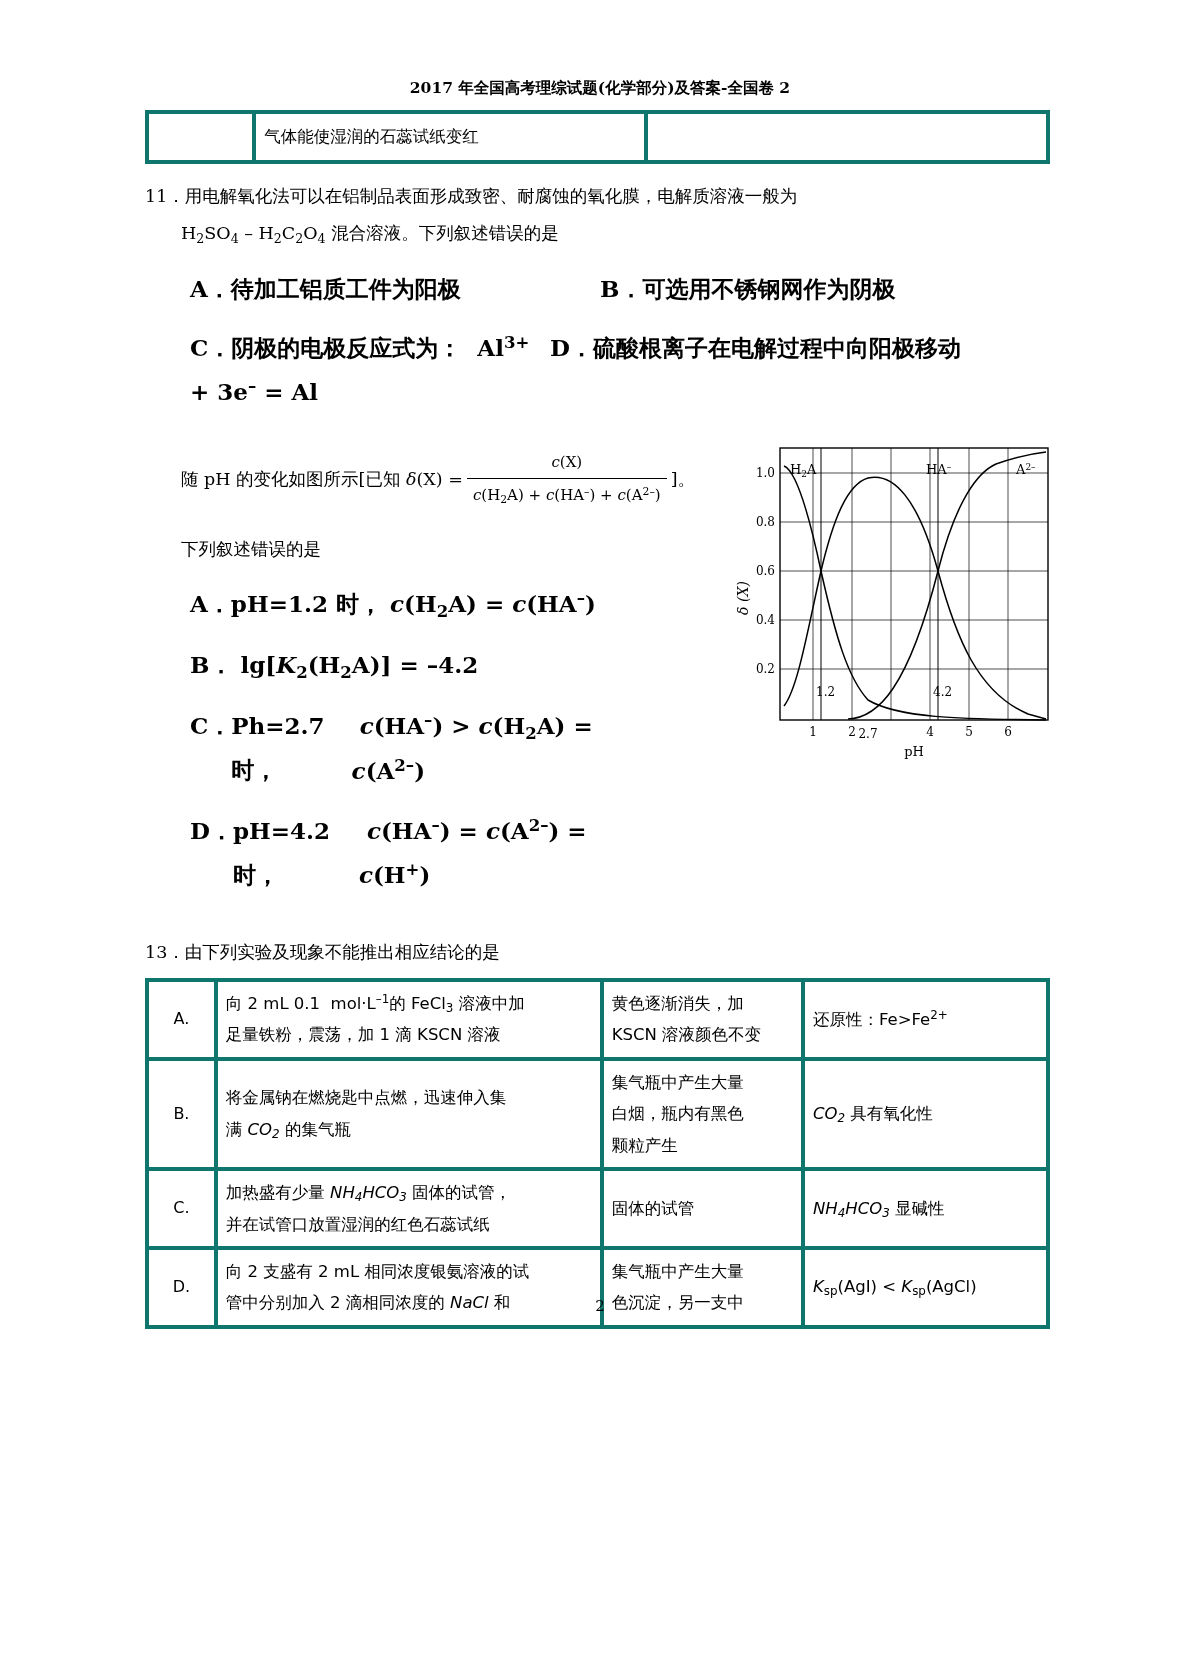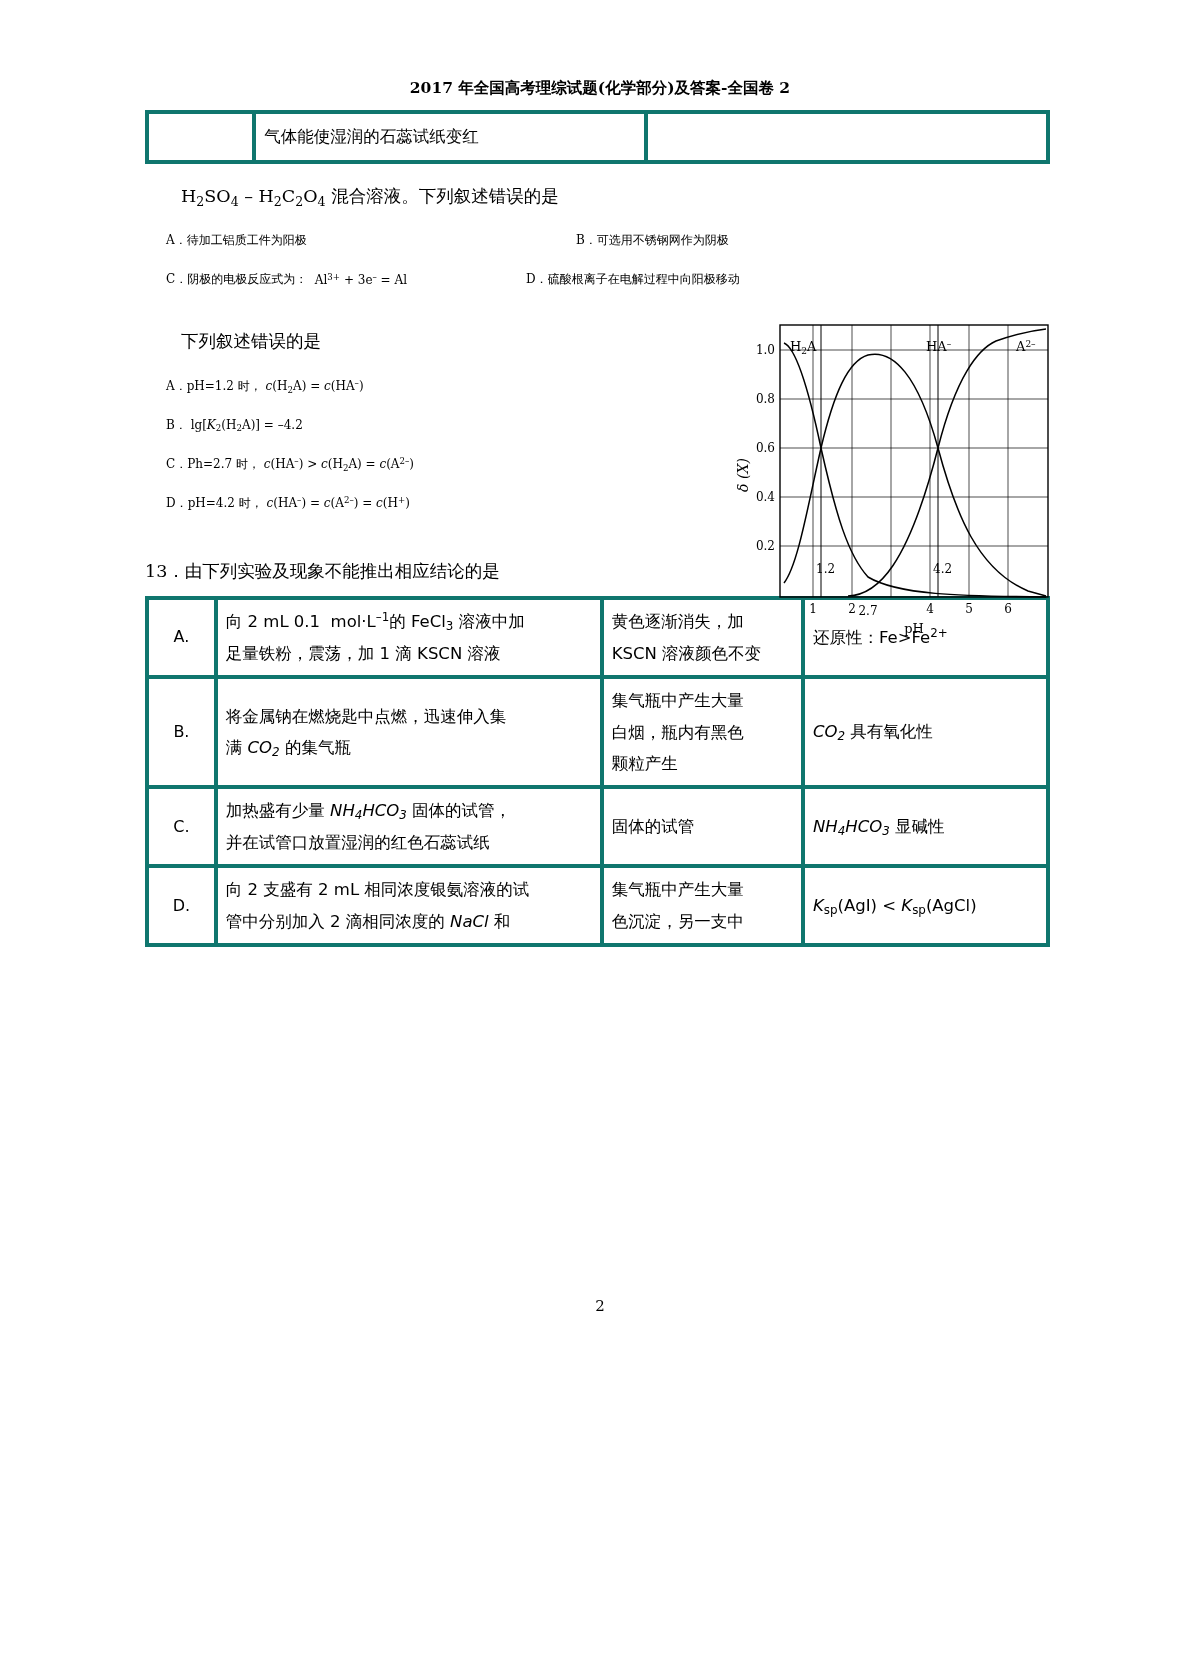--- a/index.html
+++ b/index.html
@@ -25,21 +25,21 @@
   }
 
   
   .toptable td { height:34px; }
   .toptable .c1 { width:80px; }
   .toptable .c2 { width:345px; }
   .toptable .c3 { width:355px; }
 
   .q { margin-top:16px; font-size:17.5px; line-height:1.9; }
   .indent { margin-left:36px; }
-  .opts { margin-top:10px; margin-left:21px; font-size:12px; }
+  .opts { margin-top:10px; margin-left:45px; font-size:23px;font-weight:bold; }
   .opt-row { display:flex; margin-top:16px; }
   .opt-a { width:410px; }
   .opt-c { width:360px; }
 
   .formula { font-family:"DejaVu Serif","Liberation Serif",serif; }
   sub { font-size:0.72em; vertical-align:-0.28em; }
   sup { font-size:0.72em; vertical-align:0.5em; }
   i { font-style:italic; }
 
   .frac { display:inline-block; vertical-align:middle; text-align:center; margin:0 4px; }
@@ -78,20 +78,23 @@
       <tbody>
           <tr>
         <td class="c1"></td>
         <td class="c2">气体能使湿润的石蕊试纸变红</td>
         <td class="c3"></td>
       </tr>
     </tbody>
       </table>
 
     <div class="q">
+      <div>
+        <span>11．</span><span>用电解氧化法可以在铝制品表面形成致密、耐腐蚀的氧化膜，电解质溶液一般为</span>
+      </div>
       <div class="indent" style="margin-top:4px;">
         <span class="formula">H<sub>2</sub>SO<sub>4</sub> – H<sub>2</sub>C<sub>2</sub>O<sub>4</sub></span>
         <span>混合溶液。下列叙述错误的是</span>
       </div>
       <div class="opts">
         <div class="opt-row">
           <div class="opt-a">
             <span>A．</span><span>待加工铝质工件为阳极</span>
           </div>
           <div>
@@ -105,20 +108,28 @@
           </div>
           <div>
             <span>D．</span><span>硫酸根离子在电解过程中向阳极移动</span>
           </div>
         </div>
       </div>
     </div>
 
     <div class="q q12block" style="margin-top:34px;">
 
+      <div class="indent" style="margin-top:10px; display:flex; align-items:center;">
+        <span>随 pH 的变化如图所示[已知 <i>δ</i>(X) =</span>
+        <span class="frac">
+          <span class="num"><i>c</i>(X)</span>
+          <span class="den"><i>c</i>(H<sub>2</sub>A) + <i>c</i>(HA<sup>–</sup>) + <i>c</i>(A<sup>2–</sup>)</span>
+        </span>
+        <span>]。</span>
+      </div>
 
       <div class="q12left" style="margin-top:22px;">
         <div class="indent">下列叙述错误的是</div>
         <div class="opts" style="margin-top:4px;">
           <div class="opt-row">
             <span>A．</span>
               <span>pH=1.2 时，</span>
             <span class="formula">&nbsp;<i>c</i>(H<sub>2</sub>A) = <i>c</i>(HA<sup>–</sup>)</span>
           </div>
           <div class="opt-row">

